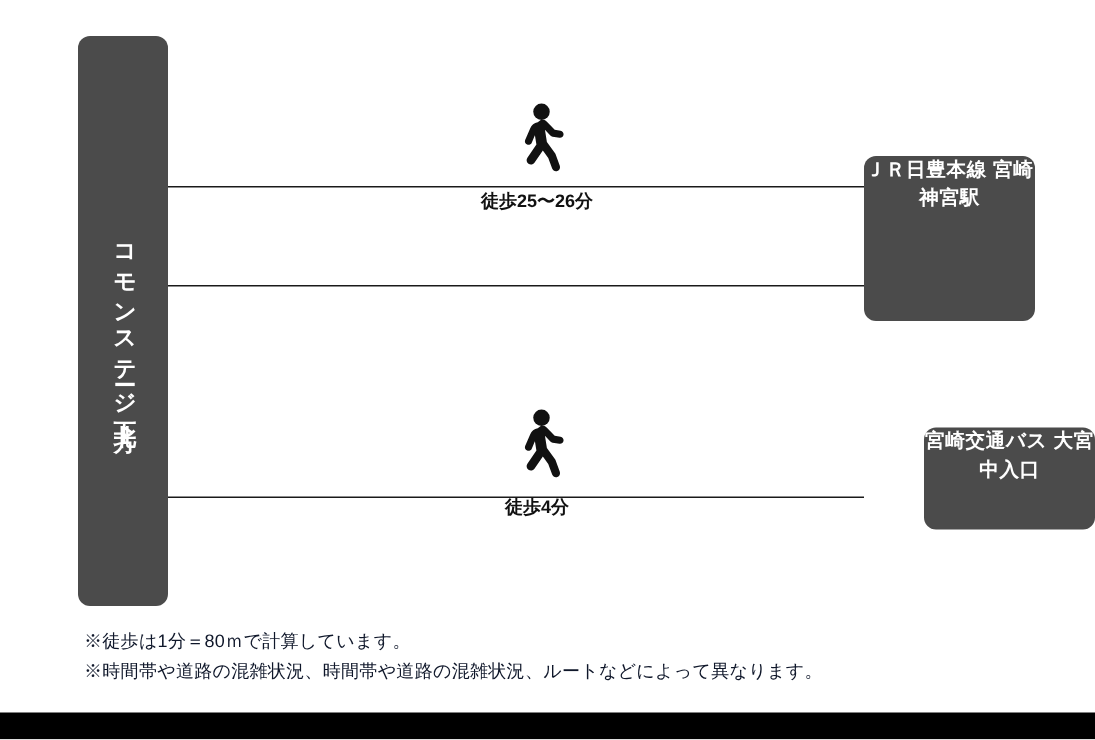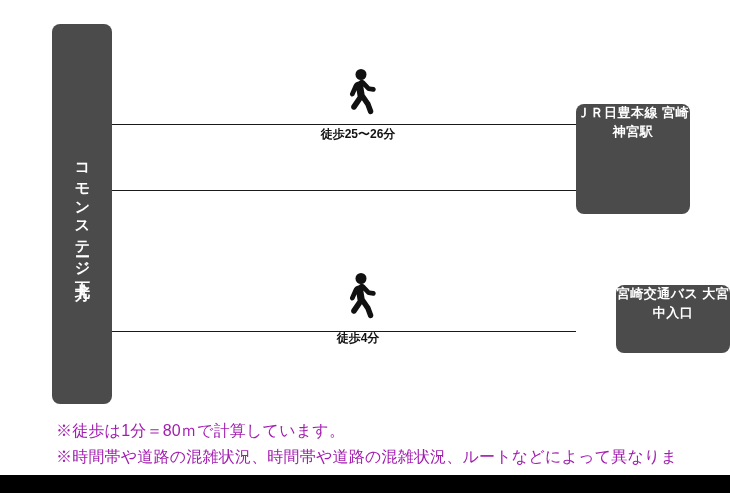--- a/index.html
+++ b/index.html
@@ -105,22 +105,22 @@
   #route-walk-bus{ left: 268px; top: 272px; width: 180px; }
 
   
   .notes {
     position: absolute;
     left: 56px;
     top: 418px;
     width: 640px;
   }
   .note-line {
-    font-size: 16px;
-    color: #a21caf;
+    font-size: 12px;
+    color: #0f172a;
     line-height: 1.65;
     letter-spacing: 0.2px;
   }
 
   
   .bottom-bar {
     position: absolute;
     left: 0;
     bottom: 0;
     width: 730px;

